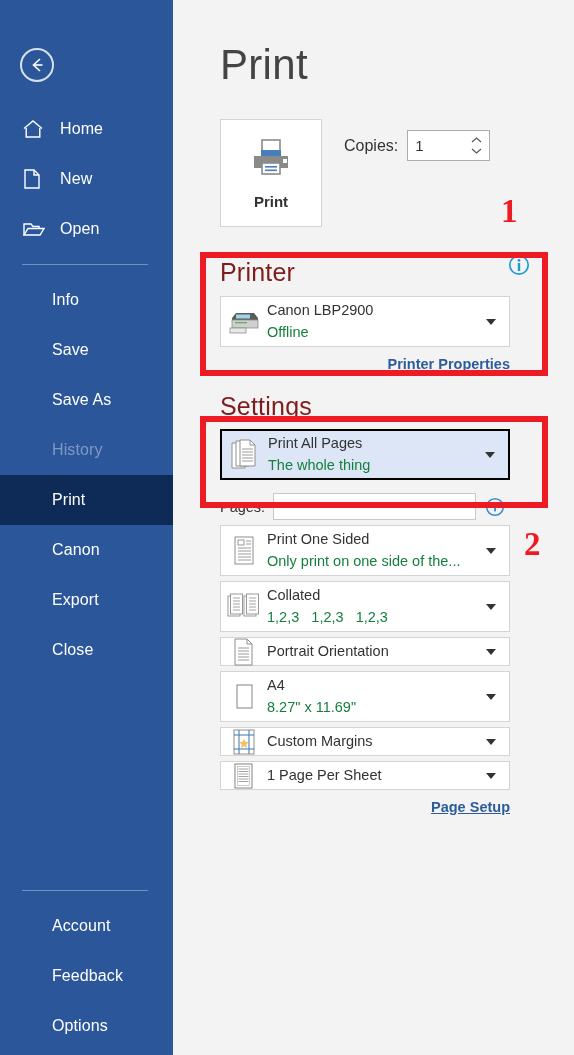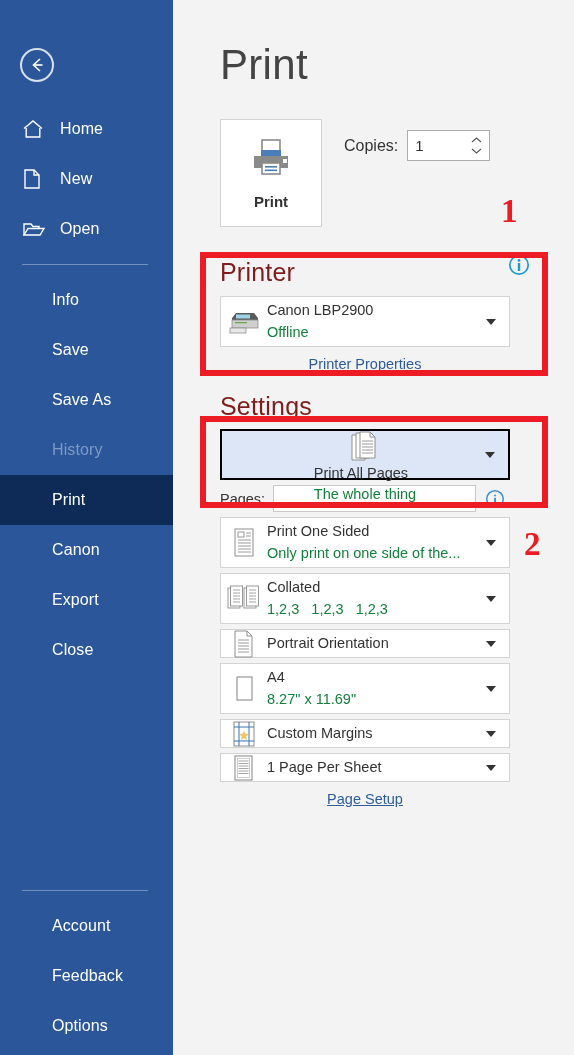--- a/index.html
+++ b/index.html
@@ -89,38 +89,38 @@
   }
 
   
   .combo {
     width: 290px; background: #FFFFFF; border: 1px solid #D4D4D4;
     display: flex; align-items: center; position: relative;
     cursor: pointer;
   }
   .combo.tall { height: 51px; }
   .combo.short { height: 29px; }
-  .combo.selected { background: #DCE6F7; border: 2px solid #000000; flex-direction: column; }
+  .combo.selected { background: #DCE6F7; border: 2px solid #000000; }
   .combo .ico {
     width: 46px; min-width: 46px; height: 100%;
     display: flex; align-items: center; justify-content: center;
   }
   .combo .txt { display: flex; flex-direction: column; justify-content: center; }
   .combo .t1 { font-size: 14.5px; color: #333; line-height: 1.45; }
   .combo .t2 { font-size: 14.5px; color: #15803d; line-height: 1.45; }
   .caret {
     position: absolute; right: 13px; top: 50%; transform: translateY(-50%);
     width: 0; height: 0; border-left: 5px solid transparent;
     border-right: 5px solid transparent; border-top: 6px solid #333;
   }
   .link {
     font-size: 14.5px; color: #2E5C9A; text-decoration: underline;
     cursor: pointer; display: inline-block;
   }
-  .link-right { width: 290px; text-align: center; }
+  .link-right { width: 290px; text-align: right; font-weight: bold; }
 
   .info-icon { position: absolute; cursor: pointer; }
 
   
   .pages-row { display: flex; align-items: center; }
   .pages-label { font-size: 14.5px; color: #333; width: 53px; }
   .pages-input {
     width: 203px; height: 27px; background: #fff;
     border: 1px solid #C8C8C8; font-size: 14px; padding: 0 5px;
     font-family: "Liberation Sans", sans-serif; color: #333;
@@ -314,21 +314,21 @@
             </g>
           </svg>
         </span>
         <span class="txt">
           <span class="t1">Print All Pages</span>
           <span class="t2">The whole thing</span>
         </span>
         <span class="caret"></span>
       </div>
 
-      <div class="pages-row" style="margin-top:5px;">
+      <div class="pages-row" style="margin-top:13px;">
         <span class="pages-label">Pages:</span>
         <input class="pages-input" type="text" value="" placeholder="" style="">
         <span class="pages-help">
           <svg width="20" height="20" viewBox="0 0 20 20">
             <circle cx="10" cy="10" r="8.3" fill="none" stroke="#3D8FD1" stroke-width="1.5"></circle>
             <circle cx="10" cy="6.6" r="1" fill="#3D8FD1"></circle>
             <rect x="9.1" y="8.8" width="1.9" height="5.6" fill="#3D8FD1"></rect>
           </svg>
         </span>
       </div>

